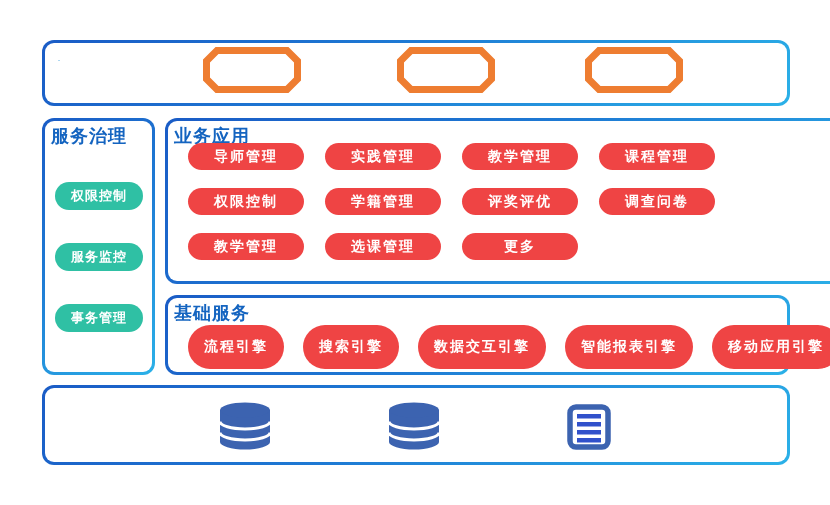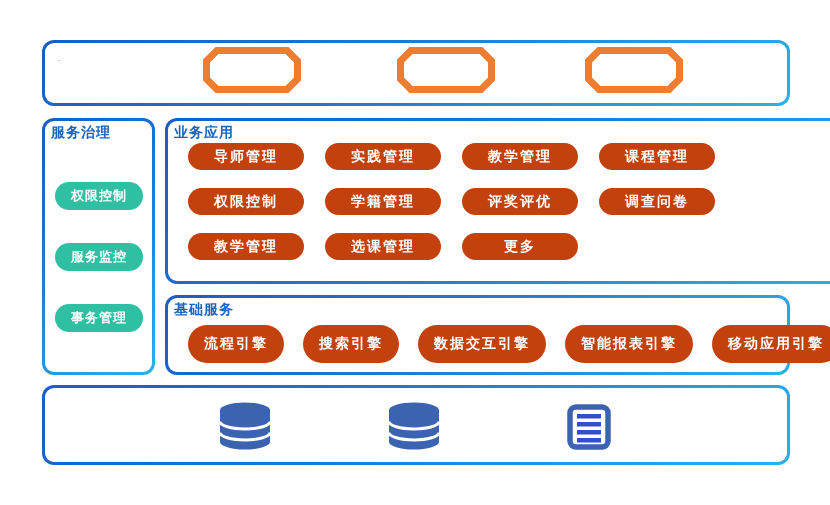--- a/index.html
+++ b/index.html
@@ -10,46 +10,46 @@
   .panel{position:absolute;border-radius:12px;padding:3px;box-sizing:border-box;
          background:linear-gradient(140deg,#1a5cc6 0%,#1e7ad4 45%,#2bb1e8 100%);}
   .panel-inner{position:relative;width:100%;height:100%;background:#ffffff;border-radius:9px;box-sizing:border-box;}
 
   .panel-interaction{left:42px;top:40px;width:748px;height:66px;}
   .panel-governance{left:42px;top:118px;width:113px;height:257px;}
   .panel-business{left:165px;top:118px;width:701px;height:166px;}
   .panel-services{left:165px;top:295px;width:625px;height:80px;}
   .panel-data{left:42px;top:385px;width:748px;height:80px;}
 
-  .panel-title{position:absolute;top:3px;left:6px;font-size:14px;font-weight:bold;
+  .panel-title{position:absolute;top:3px;left:6px;font-size:18px;font-weight:bold;
                color:#1464c0;letter-spacing:1px;white-space:nowrap;}
 
   .v-label{position:absolute;left:8px;top:6px;writing-mode:vertical-rl;text-orientation:upright;
            font-weight:bold;font-size:13.5px;color:#1565c0;line-height:1;}
   .v-label.short{letter-spacing:4px;}
   .v-label.long{letter-spacing:3px;}
   @supports (-webkit-background-clip: text){
     .v-label{background:linear-gradient(to bottom,#1450a8,#2196dc);
              -webkit-background-clip:text;background-clip:text;color:transparent;}
   }
 
   .pill{display:flex;align-items:center;justify-content:center;border-radius:999px;
         color:#ffffff;font-weight:bold;font-size:14px;letter-spacing:2px;white-space:nowrap;
         box-sizing:border-box;}
   .pill.green{background:#2fc0a4;width:88px;height:28px;font-size:13px;letter-spacing:1px;}
-  .pill.blue{background:#c2410c;}
+  .pill.blue{background:#ef4444;}
 
   .gov-buttons{position:absolute;top:61px;left:10px;display:flex;flex-direction:column;gap:33px;}
 
   .biz-grid{position:absolute;top:22px;left:20px;display:grid;
             grid-template-columns:repeat(4,116px);column-gap:21px;row-gap:18px;}
   .biz-grid .pill{width:116px;height:27px;}
 
   .svc-row{position:absolute;top:27px;left:20px;display:flex;gap:19px;}
-  .svc-row .pill{height:38px;padding:0 16px;}
+  .svc-row .pill{height:44px;padding:0 16px;}
 
   .octagon{position:absolute;top:4px;width:98px;height:46px;}
   .oct-1{left:158px;} .oct-2{left:352px;} .oct-3{left:540px;}
 
   .data-icon{position:absolute;top:14px;}
   .db-1{left:173px;} .db-2{left:342px;} .doc-3{left:522px;top:16px;}
 </style>
 </head>
 <body>
 

